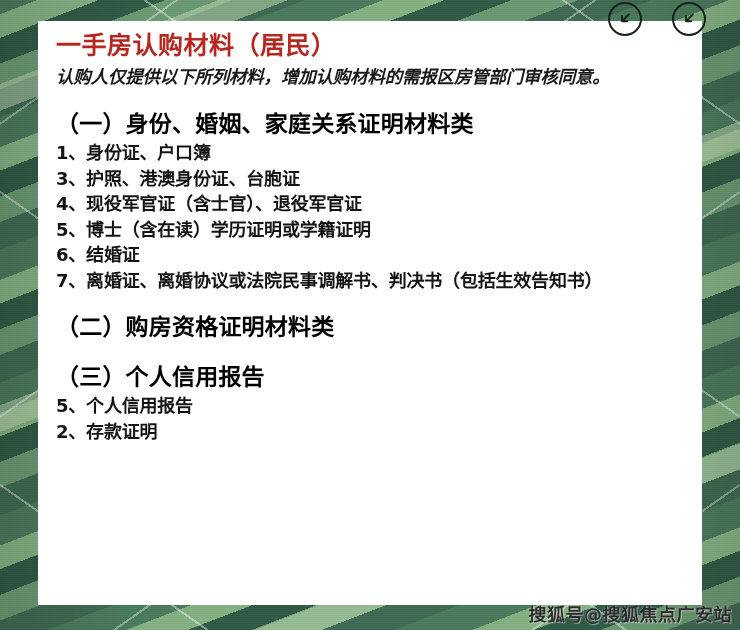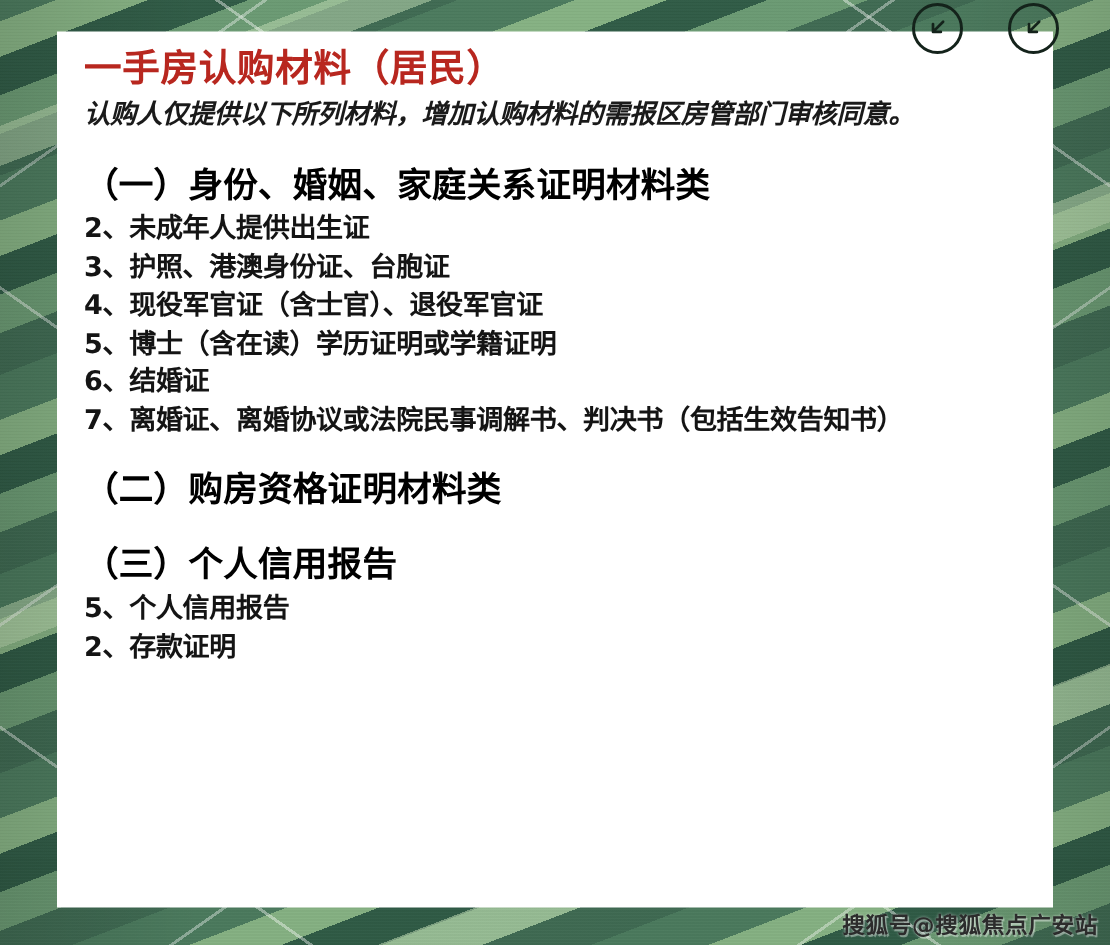--- a/index.html
+++ b/index.html
@@ -187,21 +187,21 @@
     white-space: nowrap;
   }
 
   
   .watermark {
     position: absolute;
     right: 8px;
     bottom: 4px;
     z-index: 6;
     color: #2c2c2c;
-    font-size: 15px;
+    font-size: 18px;
     font-weight: bold;
     letter-spacing: 0.5px;
     text-shadow:
        0 0 2px rgba(255,255,255,0.55),
        1px 1px 0 rgba(255,255,255,0.35);
     white-space: nowrap;
   }
 </style>
 </head>
 <body>
@@ -230,21 +230,21 @@
 
   <div class="card">
 
     <div class="doc-title">一手房认购材料（居民）</div>
 
     <div class="doc-subtitle">认购人仅提供以下所列材料，增加认购材料的需报区房管部门审核同意。</div>
 
     <div class="section">
       <div class="section-heading">（一）身份、婚姻、家庭关系证明材料类</div>
       <ul class="section-list">
-        <li>2、未成年人提供出生证</li>
+        <li>1、身份证、户口簿</li>
         <li>3、护照、港澳身份证、台胞证</li>
         <li>4、现役军官证（含士官）、退役军官证</li>
         <li>5、博士（含在读）学历证明或学籍证明</li>
         <li>6、结婚证</li>
         <li>7、离婚证、离婚协议或法院民事调解书、判决书（包括生效告知书）</li>
       </ul>
     </div>
 
     <div class="section">
       <div class="section-heading">（二）购房资格证明材料类</div>

